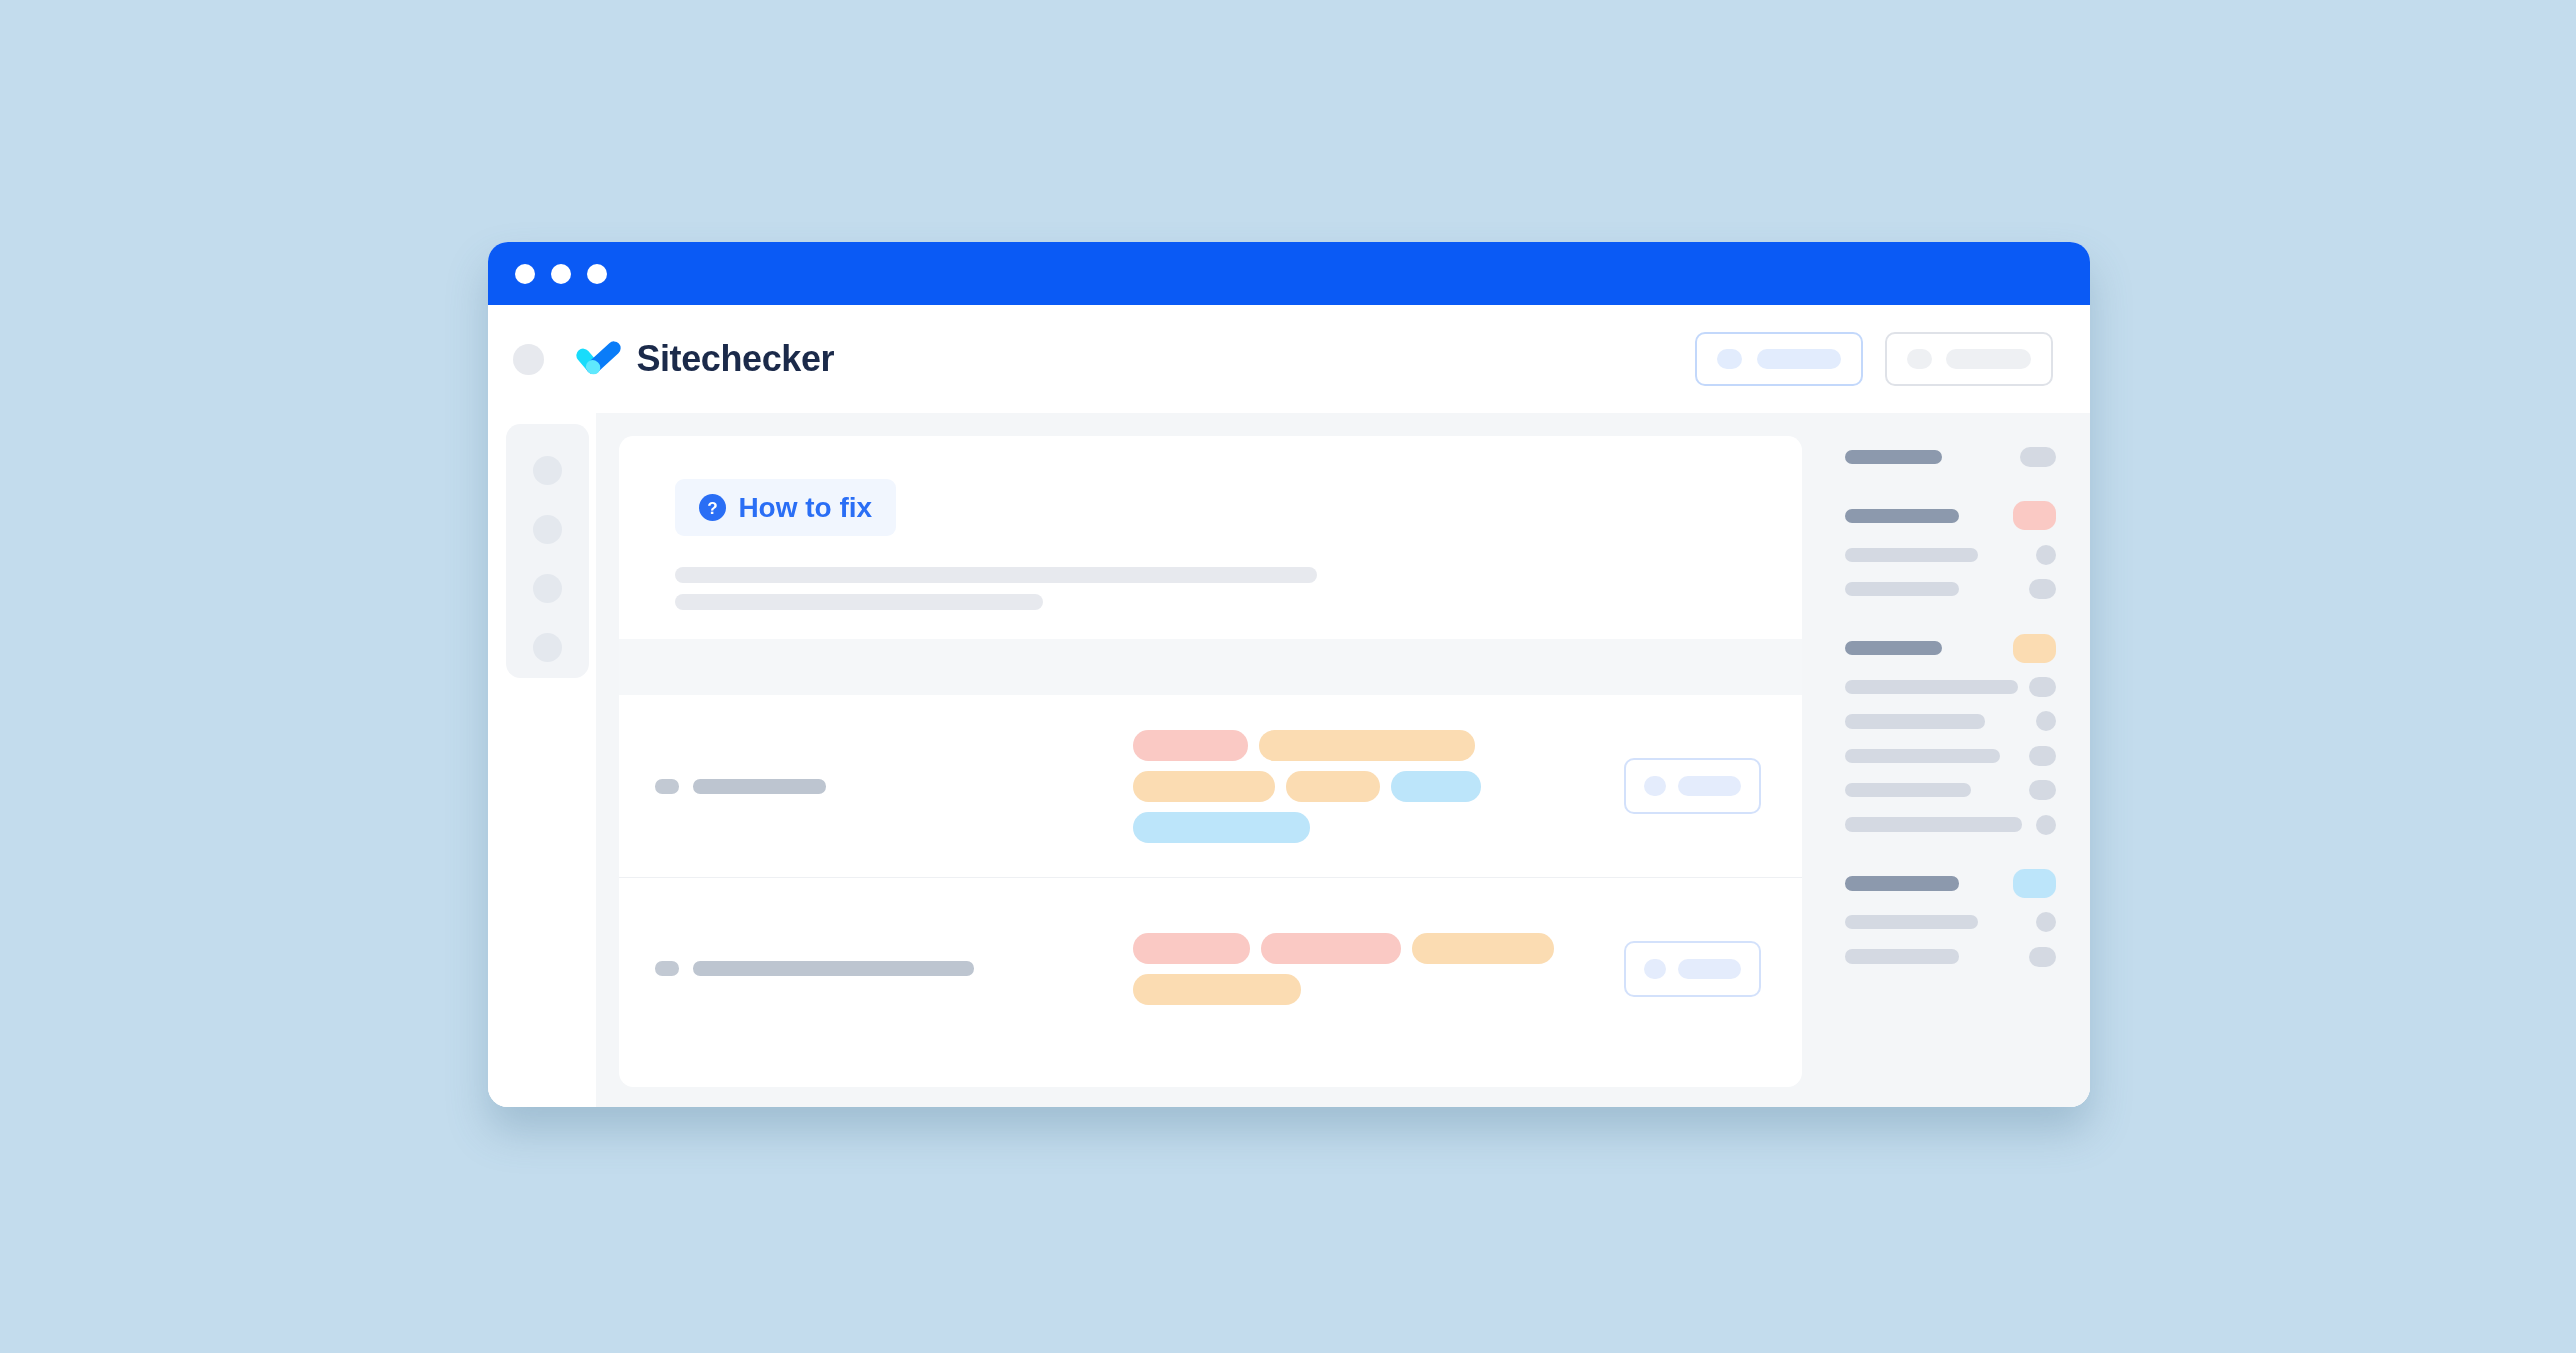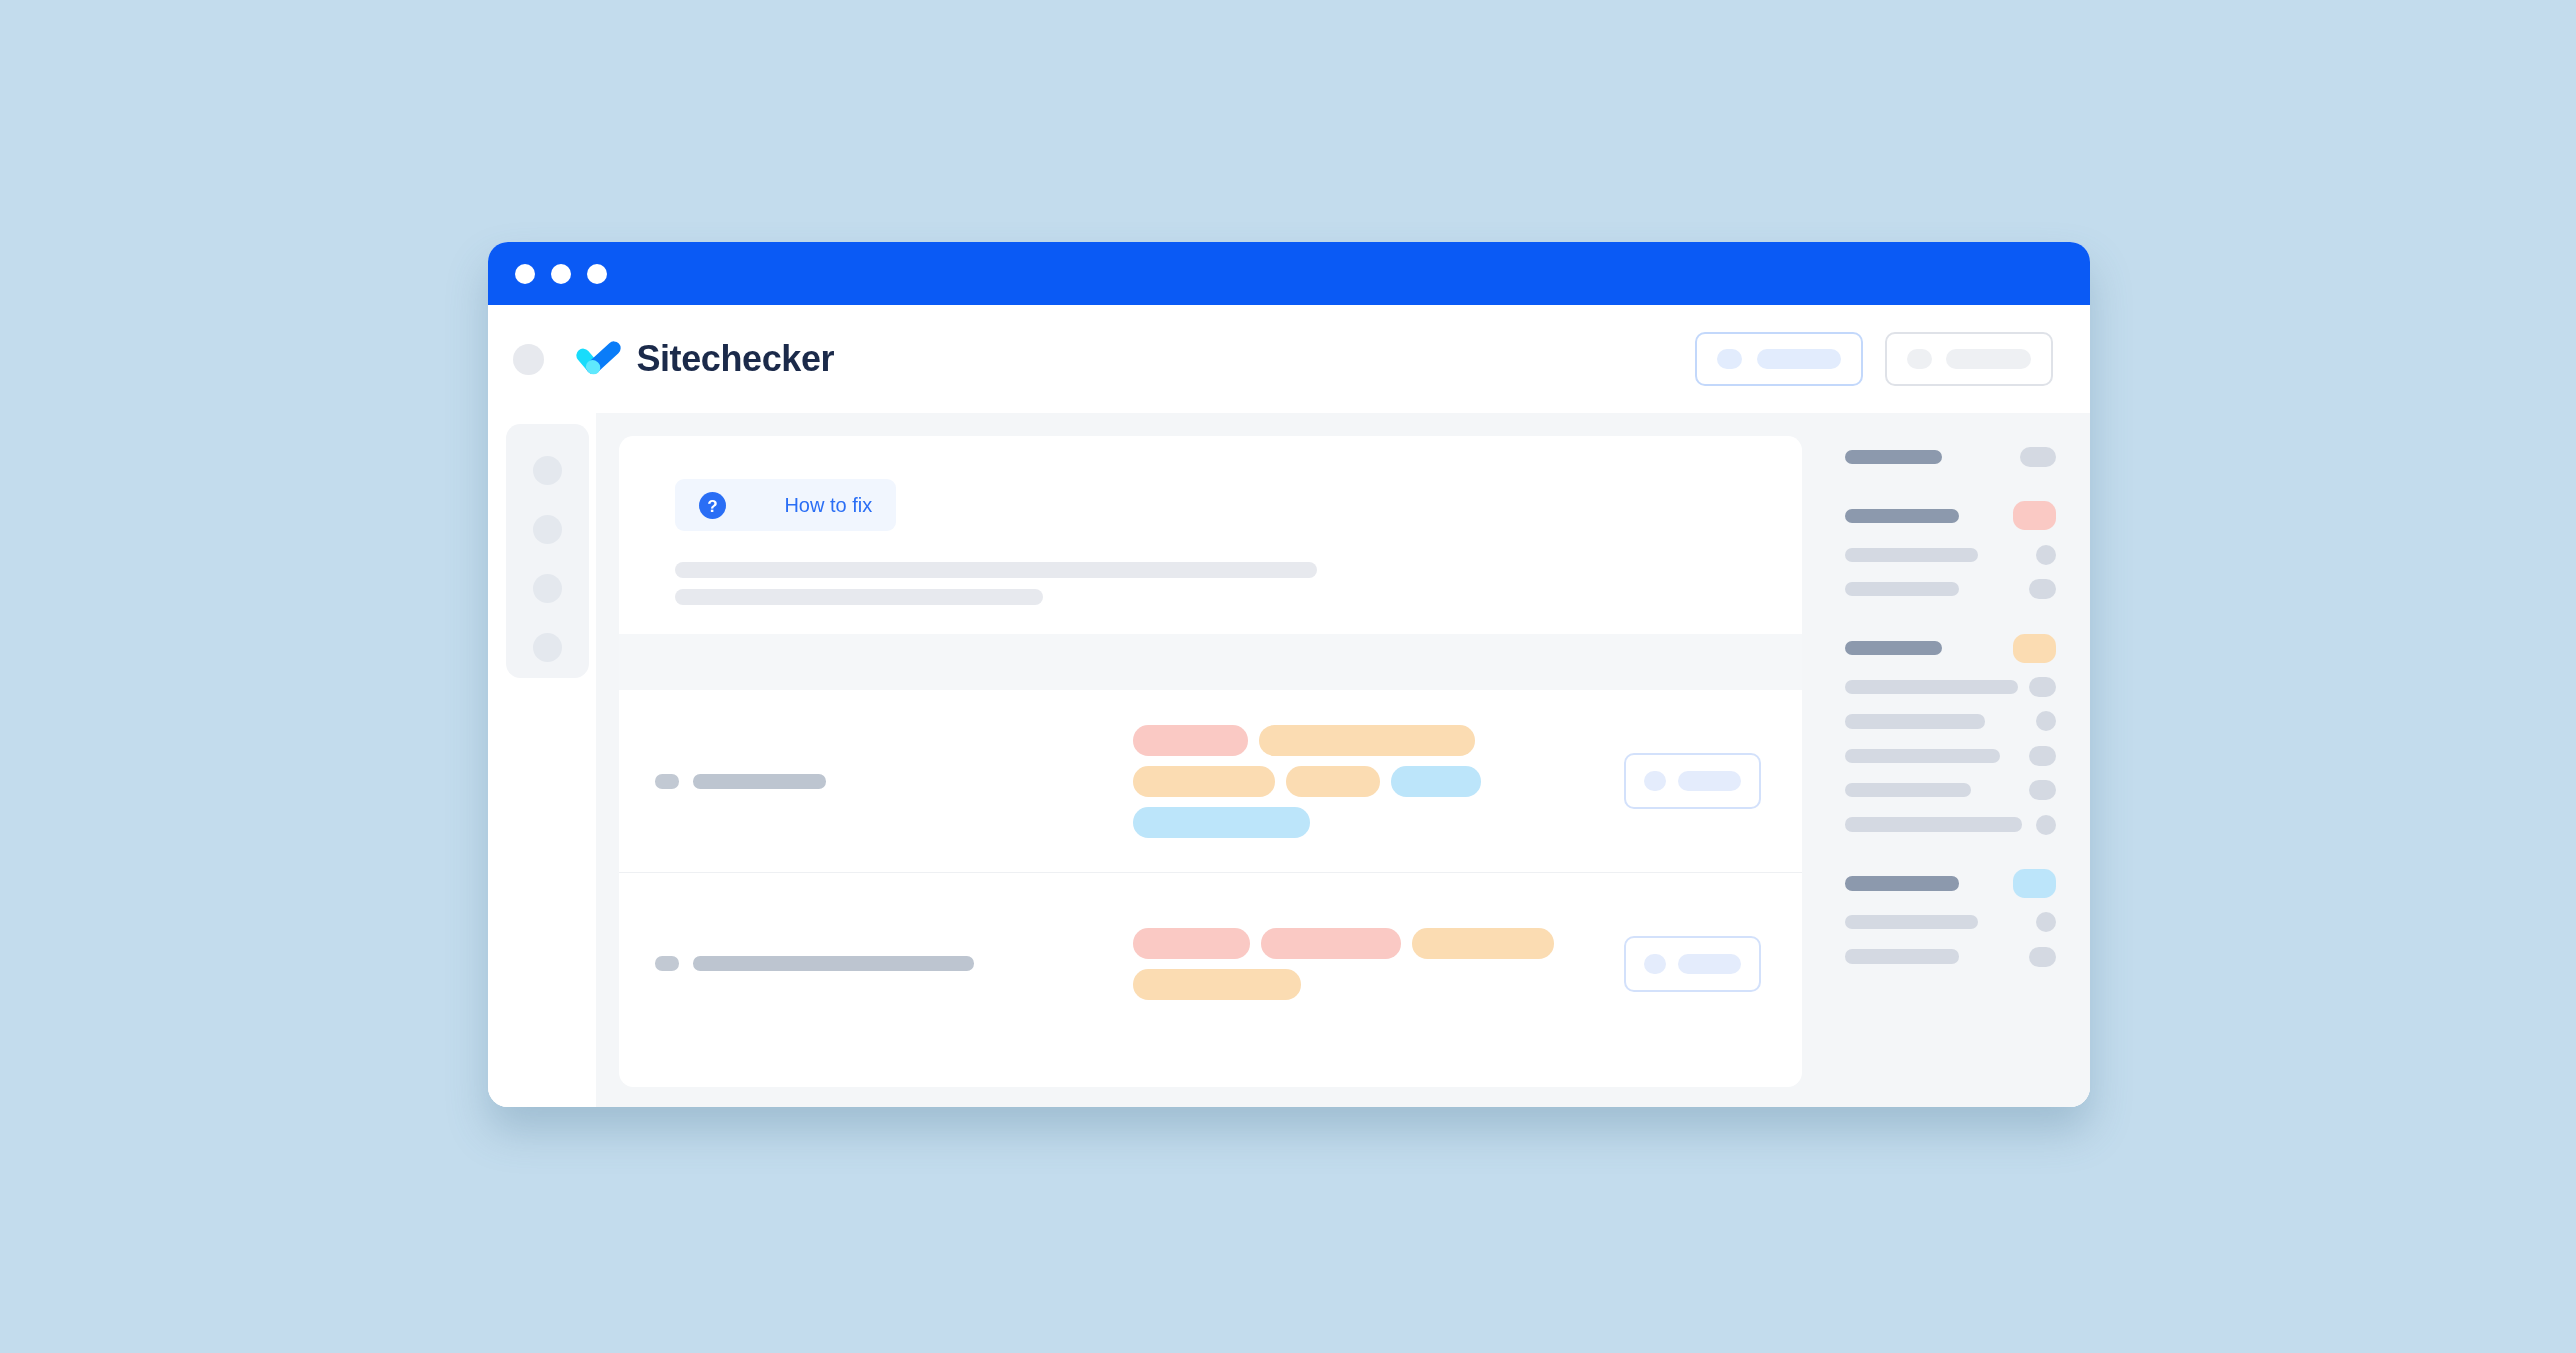--- a/index.html
+++ b/index.html
@@ -163,24 +163,23 @@
     align-items: center;
     gap: 12.6px;
     background: #f1f6fe;
     border-radius: 9px;
     padding: 12.6px 23.4px;
     margin-top: 1.8px;
     white-space: nowrap;
   }
   .q-icon { width: 27px; height: 27px; display: block; flex: 0 0 auto; }
   .how-to-fix-label {
-    font-size: 20px;
+    font-size: 28px;
     color: #2a6ef5;
-    font-weight: 400;
-    margin-left: 46px;
+    font-weight: 700;
   }
   .desc-lines { margin-top: 31px; }
   .desc-line {
     height: 16px;
     border-radius: 8px;
     background: #e7e9ee;
     margin-bottom: 10.8px;
   }
   .desc-line.w1 { width: 642px; }
   .desc-line.w2 { width: 368px; }

